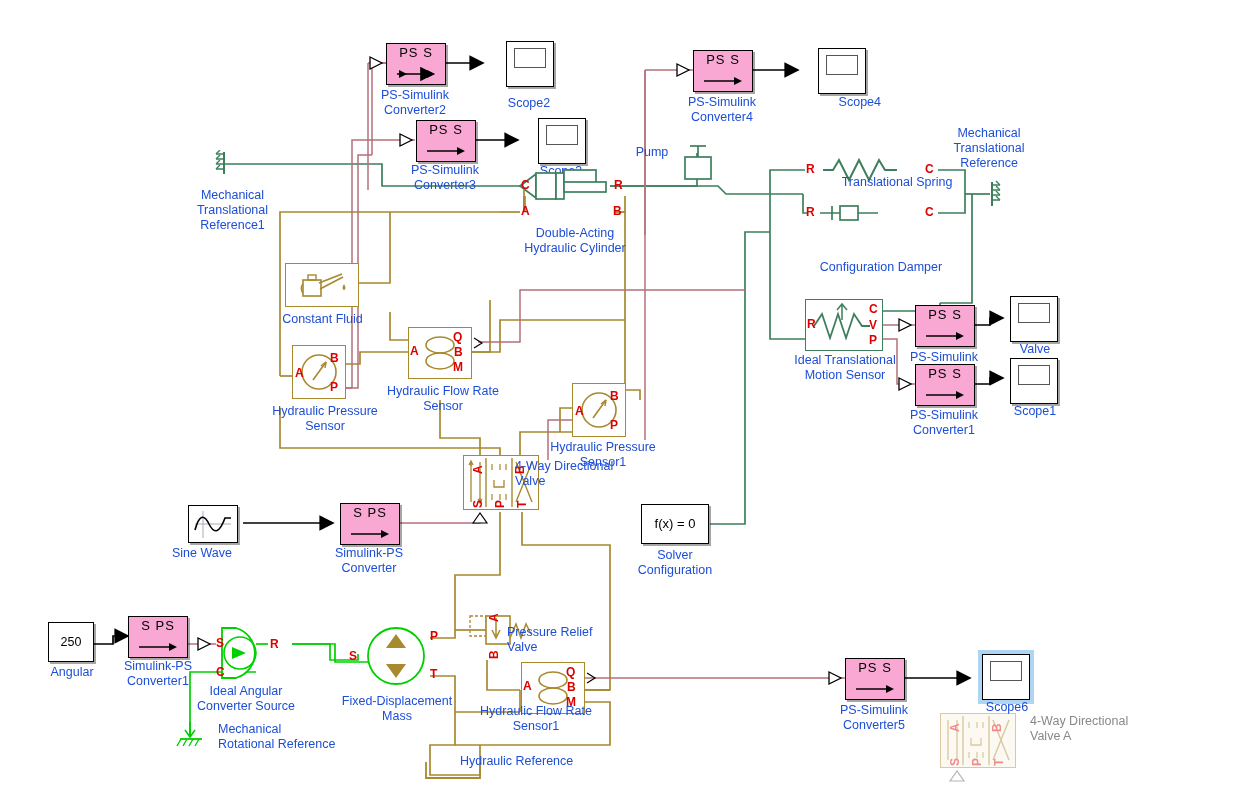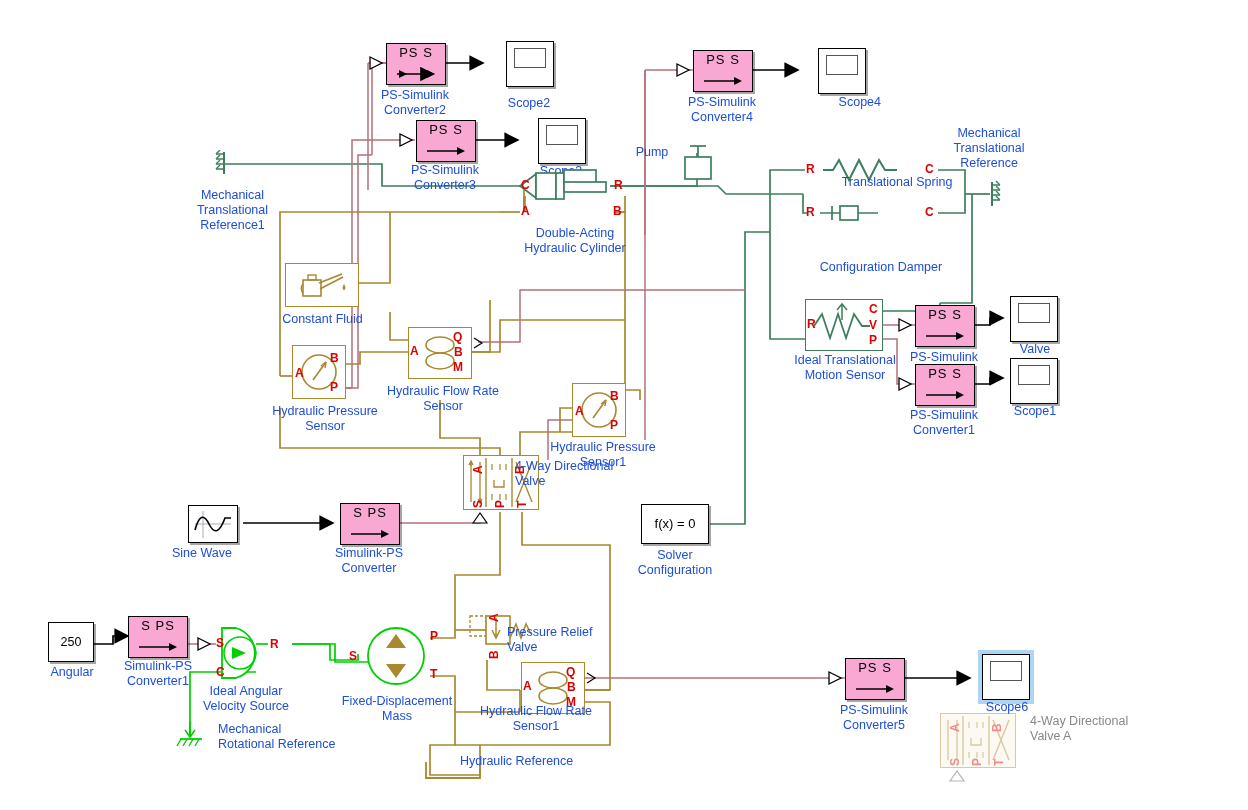--- a/index.html
+++ b/index.html
@@ -452,21 +452,21 @@
     <circle cx="26" cy="27" r="16" fill="none" stroke="#00d000" stroke-width="1.6"></circle>
     <path d="M18,21 L32,27 L18,33 z" fill="#00d000"></path>
   </svg>
   <svg style="position:absolute;left:196px;top:637px;width:20px;height:16px;">
       <path d="M2,1 L14,7 L2,13 z" fill="#fff" stroke="#000" stroke-width="1.3"></path>
     </svg>
   <div class="port" style="left:216px;top:637px;">S</div>
   <div class="port" style="left:216px;top:666px;">C</div>
   <div class="port" style="left:270px;top:638px;">R</div>
   <div class="lbl" style="left:185px;top:684px;width:122px;">Ideal Angular
-Velocity Source</div>
+Converter Source</div>
 
   <svg style="position:absolute;left:176px;top:722px;width:40px;height:28px;">
     <path d="M14,0 L14,14" stroke="#00d000" stroke-width="2"></path>
     <path d="M9,8 L14,15 L19,8" fill="none" stroke="#00d000" stroke-width="1.6"></path>
     <path d="M4,17 L26,17" stroke="#00d000" stroke-width="1.8"></path>
     <path d="M5,17 L1,24 M11,17 L7,24 M17,17 L13,24 M23,17 L19,24" stroke="#00d000" stroke-width="1.4"></path>
   </svg>
   <div class="lbl" style="left:218px;top:722px;width:150px;text-align:left;">Mechanical
 Rotational Reference</div>
 

